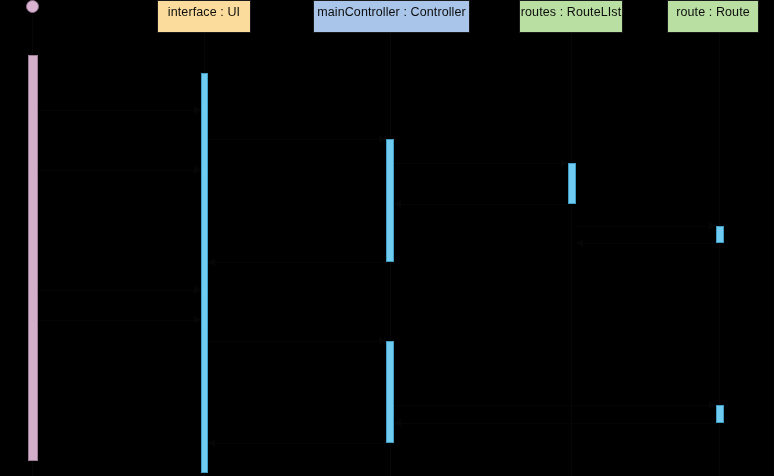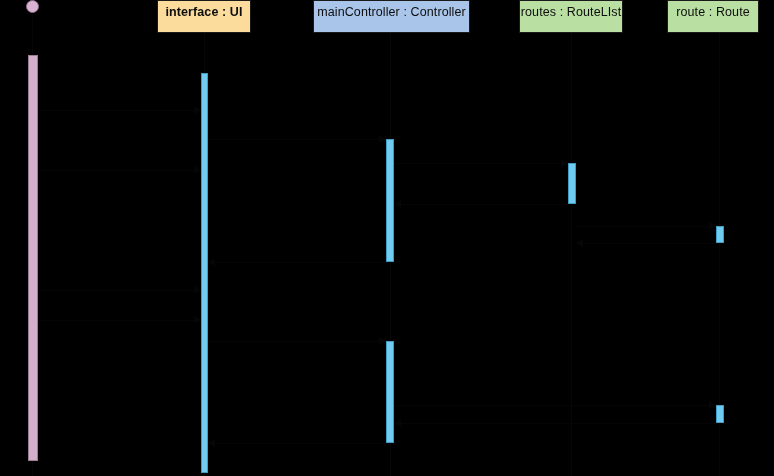--- a/index.html
+++ b/index.html
@@ -75,21 +75,21 @@
 <div id="diagram">
 
   <div class="lifeline-line" style="left:32px; top:14px; height:462px;"></div>
   <div class="lifeline-line" style="left:204px; top:33px; height:443px;"></div>
   <div class="lifeline-line" style="left:390px; top:33px; height:443px;"></div>
   <div class="lifeline-line" style="left:571px; top:33px; height:443px;"></div>
   <div class="lifeline-line" style="left:719px; top:33px; height:443px;"></div>
 
   <div class="actor-head" style="left:26px; top:0px; width:13px; height:13px;"></div>
 
-  <div class="participant-box" style="left:157px; top:0px; width:94px; height:33px; background:#FBDC9C;font-weight:bold;">interface : UI</div>
+  <div class="participant-box" style="left:157px; top:0px; width:94px; height:33px; background:#FBDC9C;">interface : UI</div>
 
   <div class="participant-box" style="left:519px; top:0px; width:104px; height:33px; background:#B9DFA2;">routes : RouteLIst</div>
 
   <div class="participant-box" style="left:313px; top:0px; width:157px; height:33px; background:#A9C6EA;">mainController : Controller</div>
 
   <div class="participant-box" style="left:667px; top:0px; width:92px; height:33px; background:#B9DFA2;">route : Route</div>
 
   <div class="message-line" style="left:38px; top:110px; width:163px;"></div>
   <div class="arrow-head right" style="left:194px; top:106px;"></div>
 

